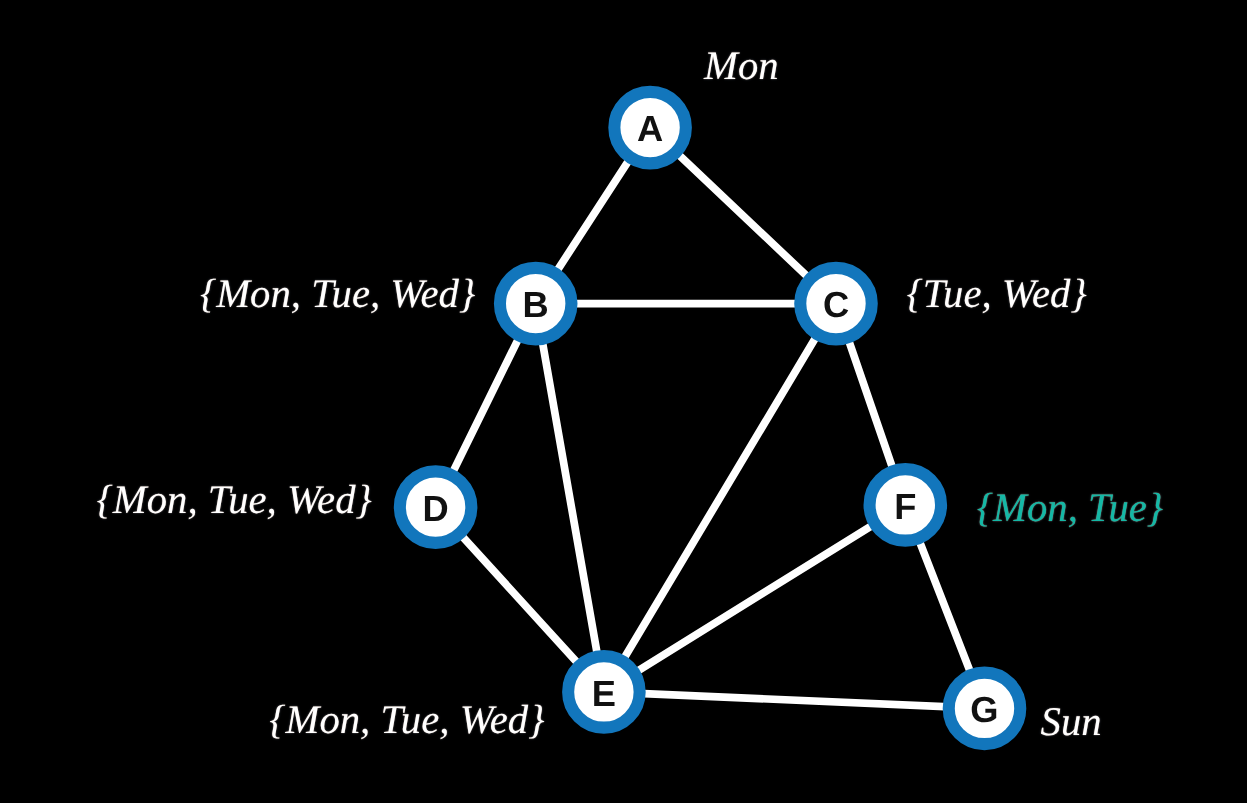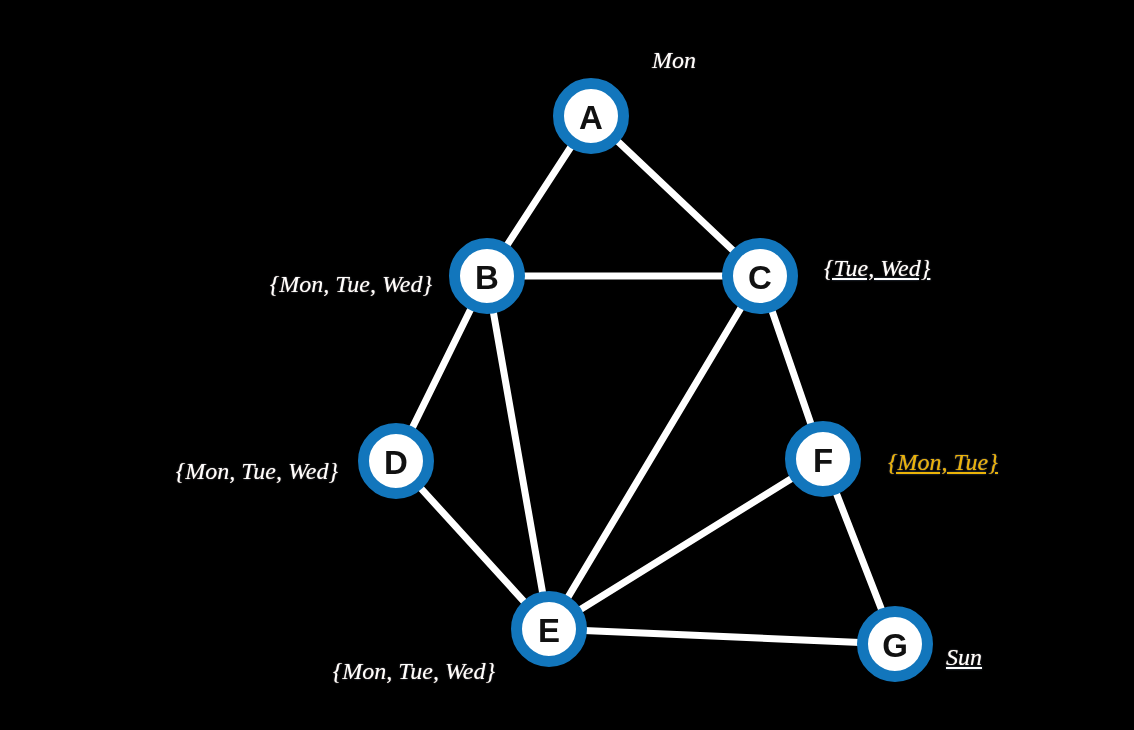--- a/index.html
+++ b/index.html
@@ -44,27 +44,27 @@
     font-size: 33px;
     text-anchor: middle;
     dominant-baseline: central;
     letter-spacing: 0px;
   }
   .domain-label {
     position: absolute;
     color: #ffffff;
     font-family: "Liberation Serif", "DejaVu Serif", serif;
     font-style: italic;
-    font-size: 24px;
+    font-size: 37px;
     white-space: nowrap;
     line-height: 1;
     text-shadow: 0 0 1px rgba(255,190,140,0.55), 0 0 2px rgba(160,200,255,0.35);
   }
-  .label-right { transform: translate(0, -50%); text-decoration: underline; }
-  .label-left  { transform: translate(-100%, -50%); margin-top: 16px; }
+  .label-right { transform: translate(0, -50%); }
+  .label-left  { transform: translate(-100%, -50%); }
   .label-center{ transform: translate(-50%, -50%); }
 </style>
 </head>
 <body>
 
 <div id="graph-canvas">
   <svg class="graph-svg" viewBox="0 0 1134 730">
     <g id="edges-group">
         <line class="edge-line" x1="591" y1="116" x2="487" y2="276" stroke="#ffffff"></line>
         <line class="edge-line" x1="591" y1="116" x2="760" y2="276" stroke="#ffffff"></line>
@@ -108,16 +108,16 @@
           <text class="node-letter" x="895" y="645" fill="#111111">G</text>
         </g>
       </g>
   </svg>
   <div id="labels-layer">
       <div class="domain-label label-center" style="left: 674px; top: 60px; color: rgb(255, 255, 255);">Mon</div>
       <div class="domain-label label-left" style="left: 432px; top: 268px; color: rgb(255, 255, 255);">{Mon, Tue, Wed}</div>
       <div class="domain-label label-right" style="left: 824px; top: 268px; color: rgb(255, 255, 255);">{Tue, Wed}</div>
       <div class="domain-label label-left" style="left: 338px; top: 455px; color: rgb(255, 255, 255);">{Mon, Tue, Wed}</div>
       <div class="domain-label label-left" style="left: 495px; top: 655px; color: rgb(255, 255, 255);">{Mon, Tue, Wed}</div>
-      <div class="domain-label label-right" style="left: 888px; top: 462px; color: #eab308;">{Mon, Tue}</div>
+      <div class="domain-label label-right" style="left: 888px; top: 462px; color: #14b8a6;">{Mon, Tue}</div>
       <div class="domain-label label-right" style="left: 946px; top: 657px; color: rgb(255, 255, 255);">Sun</div>
     </div>
 </div>
 
 </body></html>

